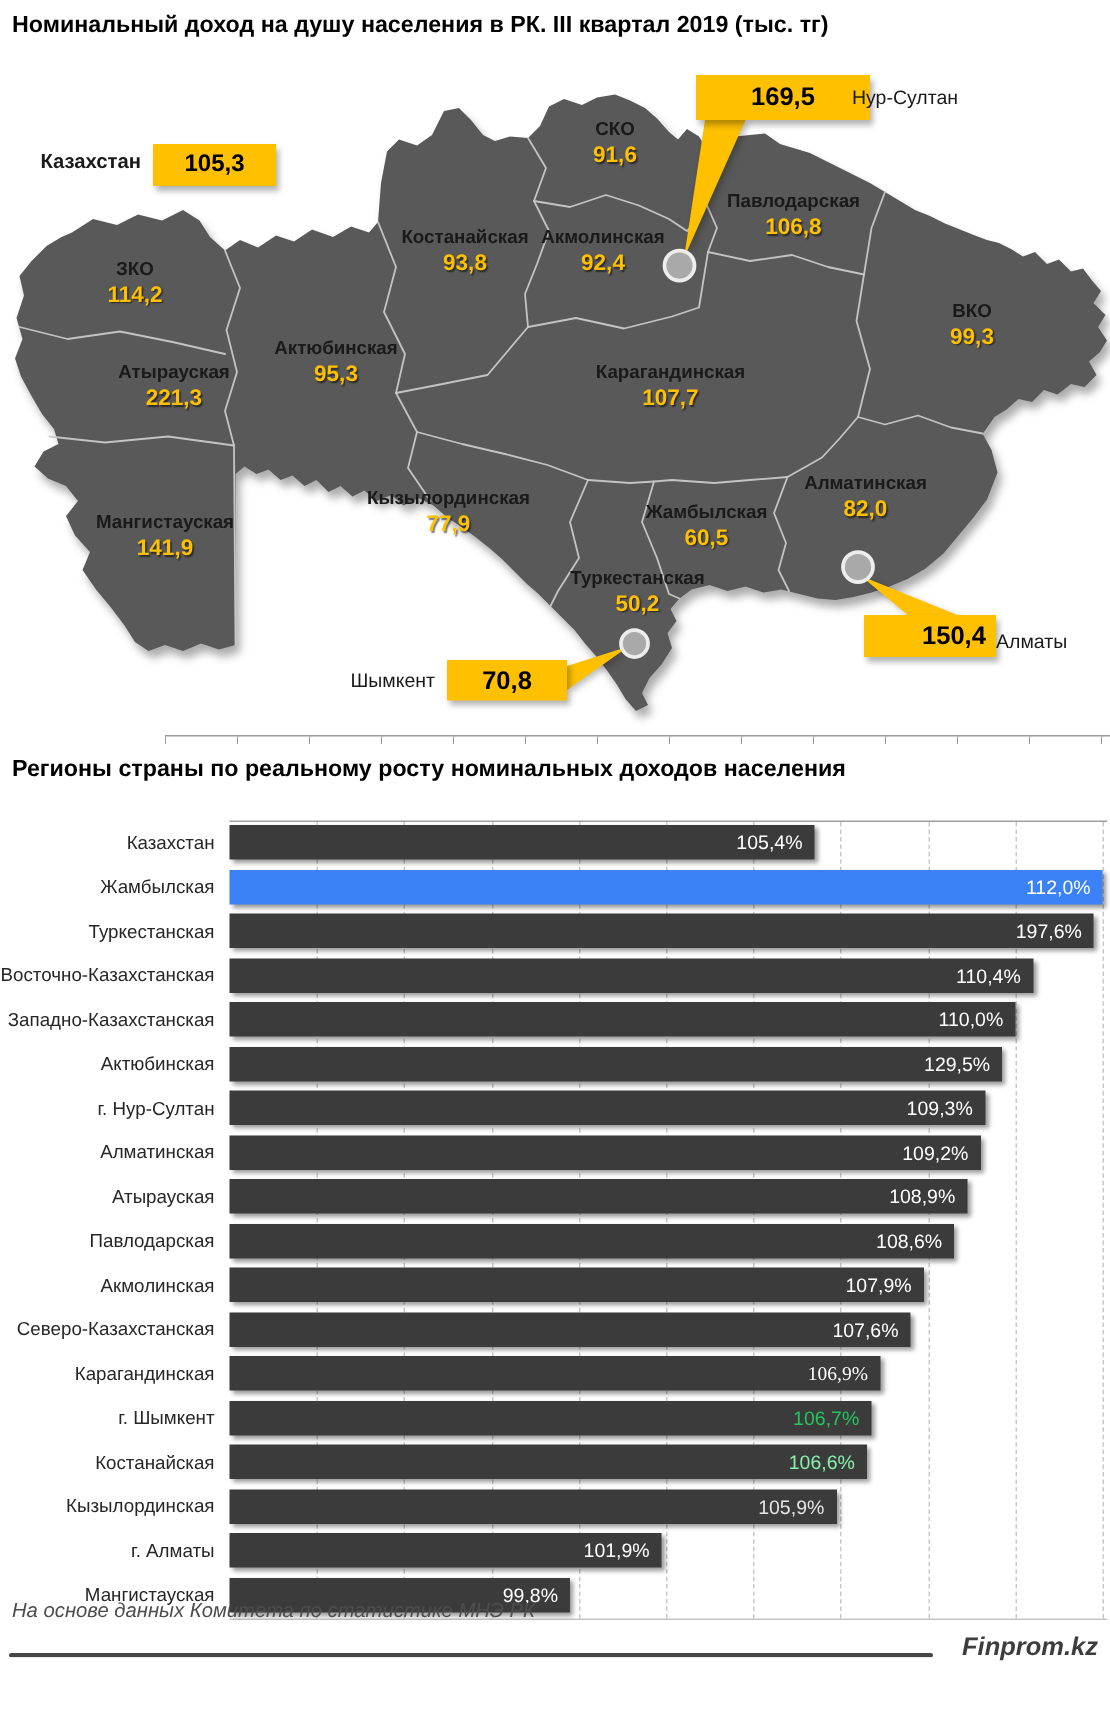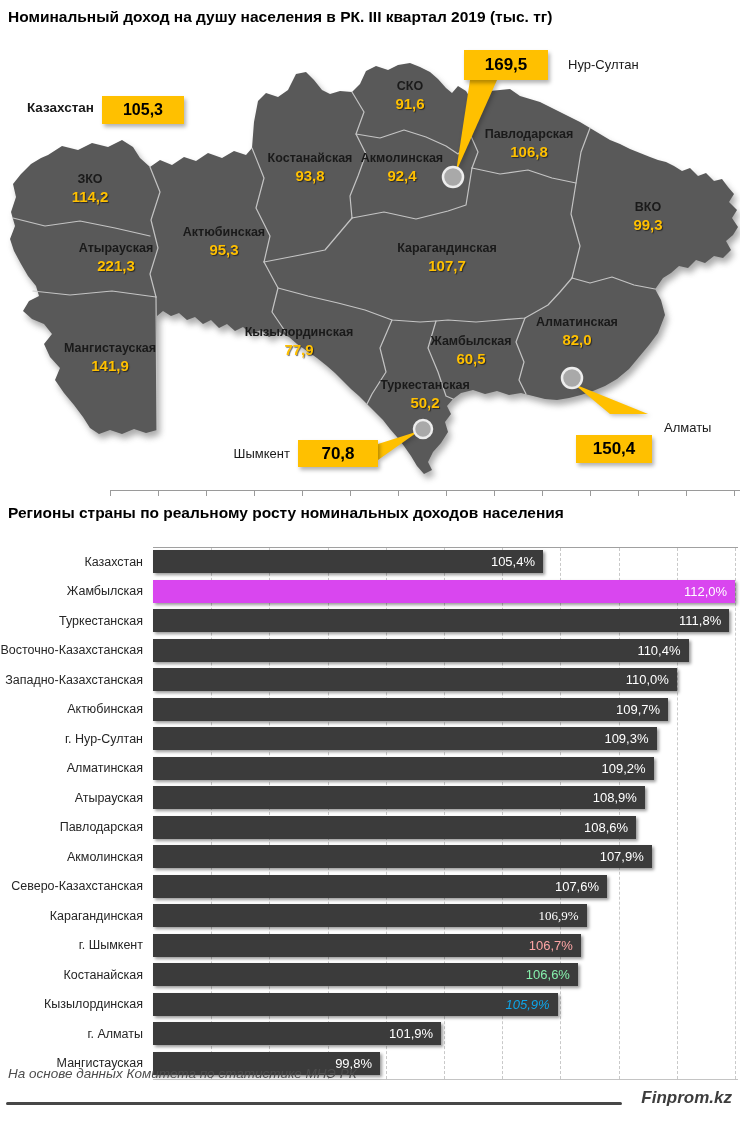--- a/index.html
+++ b/index.html
@@ -133,24 +133,24 @@
     </div>
     <div class="region-label" style="left:577px;top:314px;">
       <div class="rname">Алматинская</div>
       <div class="rvalue">82,0</div>
     </div>
     <div class="region-label" style="left:425px;top:377px;">
       <div class="rname">Туркестанская</div>
       <div class="rvalue">50,2</div>
     </div>
 
-    <div class="ybox" style="left:464px;top:50px;width:84px;height:30px;line-height:30px;font-size:17px;">169,5</div>
+    <div class="ybox" style="left:464px;top:50px;width:116px;height:30px;line-height:30px;font-size:17px;">169,5</div>
     <div class="side-label" style="left:568px;top:57px;">Нур-Султан</div>
 
-    <div class="ybox" style="left:576px;top:435px;width:76px;height:28px;line-height:28px;font-size:17px;">150,4</div>
+    <div class="ybox" style="left:576px;top:410px;width:56px;height:28px;line-height:28px;font-size:17px;padding-left:32px;">150,4</div>
     <div class="side-label" style="left:664px;top:420px;">Алматы</div>
 
     <div class="side-label" style="left:212px;top:446px;width:78px;text-align:right;">Шымкент</div>
     <div class="ybox" style="left:298px;top:440px;width:80px;height:27px;line-height:27px;font-size:17px;">70,8</div>
   </div>
 
   <div class="tick-divider"></div>
 
   <div class="chart-section">
     <div class="chart-title">Регионы страны по реальному росту номинальных доходов населения</div>
@@ -172,30 +172,30 @@
             <div class="cat">Казахстан</div>
             <div class="barzone">
               <div class="bar" style="width: 66.6667%; background: rgb(59, 59, 59);">
                 <span class="val" style="color: rgb(255, 255, 255);">105,4%</span>
               </div>
             </div>
           </div>
           <div class="chart-row">
             <div class="cat">Жамбылская</div>
             <div class="barzone">
-              <div class="bar" style="width: 99.5025%; background: #d946ef;">
+              <div class="bar" style="width: 99.5025%; background: #3b82f6;">
                 <span class="val" style="color: rgb(255, 255, 255);">112,0%</span>
               </div>
             </div>
           </div>
           <div class="chart-row">
             <div class="cat">Туркестанская</div>
             <div class="barzone">
               <div class="bar" style="width: 98.5075%; background: rgb(59, 59, 59);">
-                <span class="val" style="color: rgb(255, 255, 255);">111,8%</span>
+                <span class="val" style="color: rgb(255, 255, 255);">197,6%</span>
               </div>
             </div>
           </div>
           <div class="chart-row">
             <div class="cat">Восточно-Казахстанская</div>
             <div class="barzone">
               <div class="bar" style="width: 91.5423%; background: rgb(59, 59, 59);">
                 <span class="val" style="color: rgb(255, 255, 255);">110,4%</span>
               </div>
             </div>
@@ -205,21 +205,21 @@
             <div class="barzone">
               <div class="bar" style="width: 89.5522%; background: rgb(59, 59, 59); align-items: center;">
                 <span class="val" style="color: rgb(255, 255, 255);">110,0%</span>
               </div>
             </div>
           </div>
           <div class="chart-row">
             <div class="cat">Актюбинская</div>
             <div class="barzone">
               <div class="bar" style="width: 88.0597%; background: rgb(59, 59, 59);">
-                <span class="val" style="color: rgb(255, 255, 255);">109,7%</span>
+                <span class="val" style="color: rgb(255, 255, 255);">129,5%</span>
               </div>
             </div>
           </div>
           <div class="chart-row">
             <div class="cat">г. Нур-Султан</div>
             <div class="barzone">
               <div class="bar" style="width: 86.0697%; background: rgb(59, 59, 59);">
                 <span class="val" style="color: rgb(255, 255, 255);">109,3%</span>
               </div>
             </div>
@@ -244,21 +244,21 @@
             <div class="cat">Павлодарская</div>
             <div class="barzone">
               <div class="bar" style="width: 82.5871%; background: rgb(59, 59, 59);">
                 <span class="val" style="color: rgb(255, 255, 255);">108,6%</span>
               </div>
             </div>
           </div>
           <div class="chart-row">
             <div class="cat">Акмолинская</div>
             <div class="barzone">
-              <div class="bar" style="width: 79.1045%; background: rgb(59, 59, 59); padding-left: 36px;">
+              <div class="bar" style="width: 79.1045%; background: rgb(59, 59, 59);">
                 <span class="val" style="color: rgb(255, 255, 255);">107,9%</span>
               </div>
             </div>
           </div>
           <div class="chart-row">
             <div class="cat">Северо-Казахстанская</div>
             <div class="barzone">
               <div class="bar" style="width: 77.6119%; background: rgb(59, 59, 59);">
                 <span class="val" style="color: rgb(255, 255, 255);">107,6%</span>
               </div>
@@ -269,37 +269,37 @@
             <div class="barzone">
               <div class="bar" style="width: 74.1294%; background: rgb(59, 59, 59); font-family: Liberation Serif, serif;">
                 <span class="val" style="color: rgb(255, 255, 255);">106,9%</span>
               </div>
             </div>
           </div>
           <div class="chart-row">
             <div class="cat">г. Шымкент</div>
             <div class="barzone">
               <div class="bar" style="width: 73.1343%; background: rgb(59, 59, 59);">
-                <span class="val" style="color: #fca5a5; text-align: center;">106,7%</span>
+                <span class="val" style="color: #22c55e; text-align: center;">106,7%</span>
               </div>
             </div>
           </div>
           <div class="chart-row">
             <div class="cat">Костанайская</div>
             <div class="barzone">
               <div class="bar" style="width: 72.6368%; background: rgb(59, 59, 59);">
                 <span class="val" style="color: #86efac;">106,6%</span>
               </div>
             </div>
           </div>
           <div class="chart-row">
             <div class="cat">Кызылординская</div>
             <div class="barzone">
               <div class="bar" style="width: 69.1542%; background: rgb(59, 59, 59);">
-                <span class="val" style="color: #0ea5e9; font-style: italic;">105,9%</span>
+                <span class="val" style="color: #e5e5e5;">105,9%</span>
               </div>
             </div>
           </div>
           <div class="chart-row">
             <div class="cat">г. Алматы</div>
             <div class="barzone">
               <div class="bar" style="width: 49.2537%; background: rgb(59, 59, 59);">
                 <span class="val" style="color: rgb(255, 255, 255);">101,9%</span>
               </div>
             </div>

